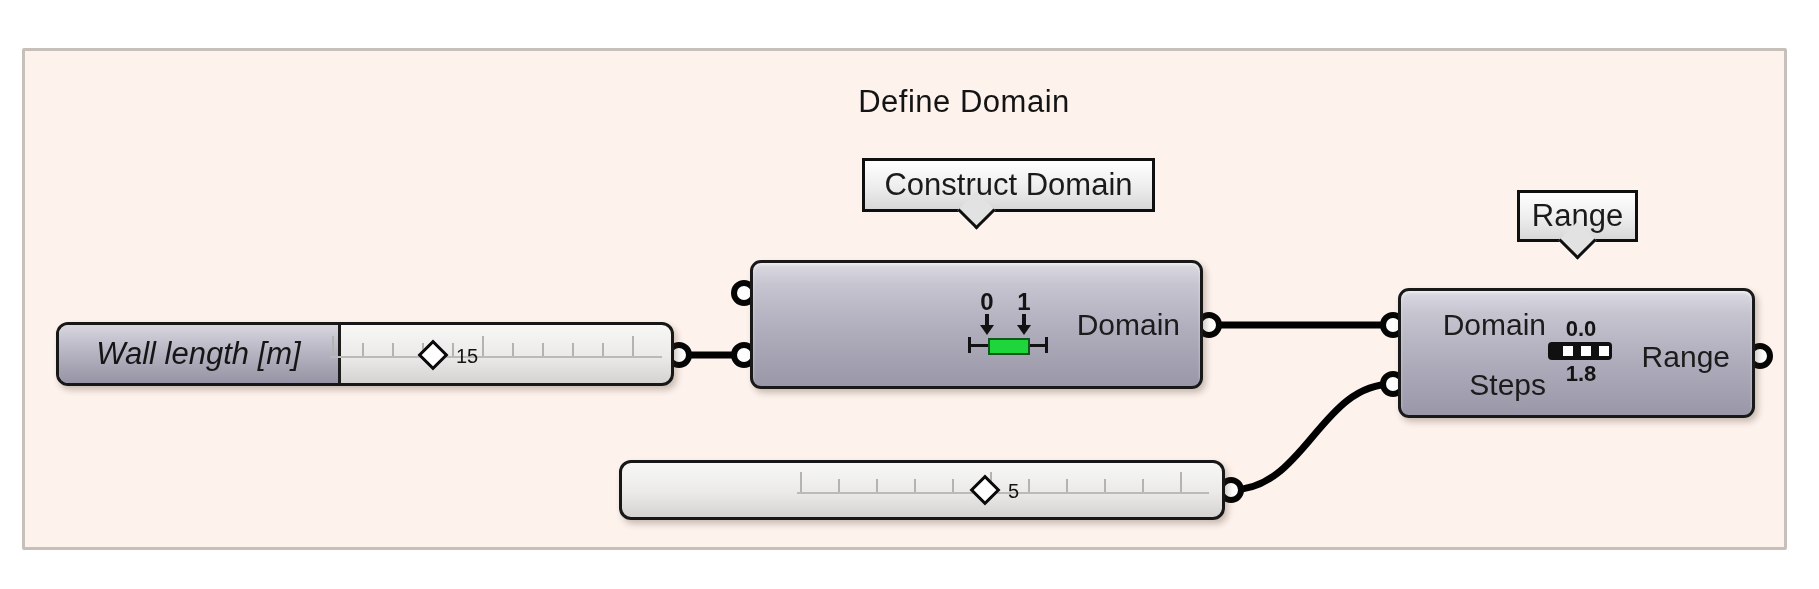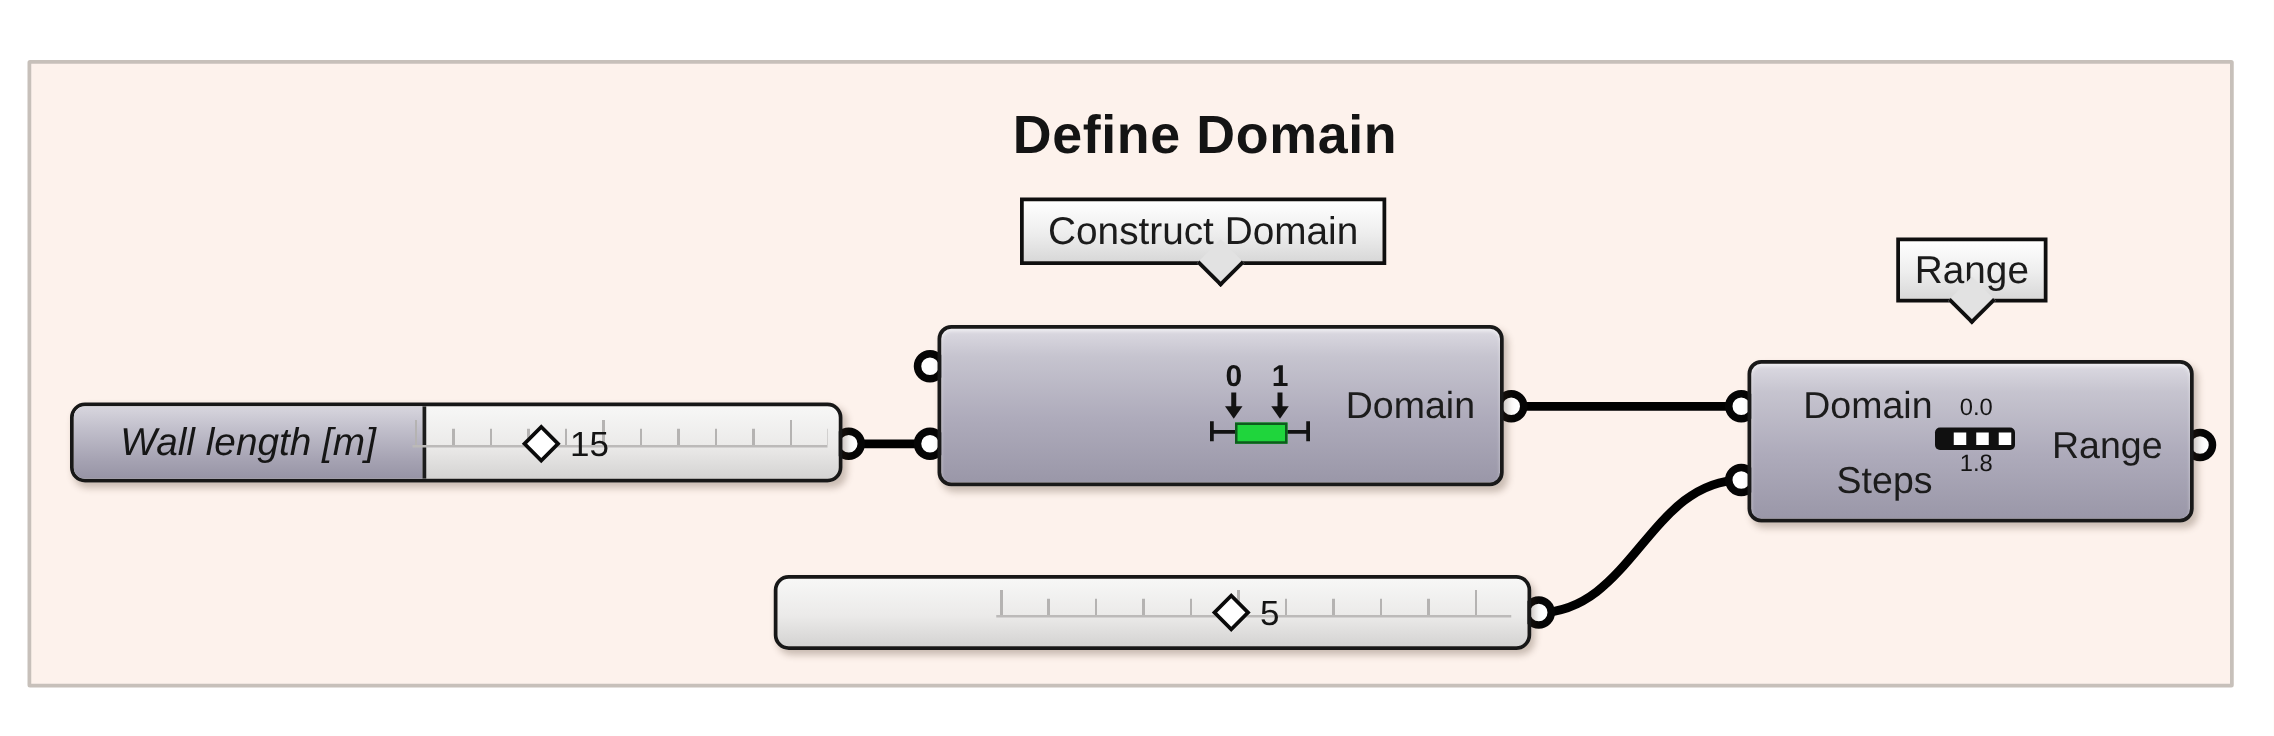--- a/index.html
+++ b/index.html
@@ -10,21 +10,21 @@
     color:#1a1a1a;
   }
   
   .group-panel{
     position:absolute;left:22px;top:48px;width:1765px;height:502px;
     background:#fdf2ec;border:3px solid #c7c0ba;border-radius:2px;
     box-sizing:border-box;
   }
   .page-title{
     position:absolute;left:664px;top:84px;width:600px;
-    text-align:center;font-size:43px;font-weight:bold;color:#141414;
+    text-align:center;font-size:31px;font-weight:normal;color:#141414;
     letter-spacing:0.5px;
   }
   
   svg.wires{position:absolute;left:0;top:0;width:1819px;height:589px;}
   svg.wires path{stroke:#000;stroke-width:7;fill:none;stroke-linecap:round;}
   
   .port{
     position:absolute;width:26px;height:26px;border-radius:50%;
     background:#fff;border:6px solid #050505;box-sizing:border-box;
   }
@@ -69,37 +69,37 @@
   .ticks-small{position:absolute;height:13px;
     background:repeating-linear-gradient(90deg,#b5b3b2 0 2px,transparent 2px 30px);}
   .ticks-tall{position:absolute;height:20px;
     background:repeating-linear-gradient(90deg,#b5b3b2 0 2px,transparent 2px 150px);}
   .slider.fine .ticks-small{background:repeating-linear-gradient(90deg,#b5b3b2 0 2px,transparent 2px 38px);}
   .slider.fine .ticks-tall{background:repeating-linear-gradient(90deg,#b5b3b2 0 2px,transparent 2px 190px);}
   .diamond{
     position:absolute;width:16px;height:16px;background:#fff;
     border:3px solid #0a0a0a;transform:rotate(45deg);
   }
-  .slider-value{position:absolute;font-size:28px;line-height:32px;color:#141414;}
+  .slider-value{position:absolute;font-size:20px;line-height:32px;color:#141414;}
   
   .cd-icon{position:absolute;left:210px;top:25px;width:92px;height:70px;}
   .cd-num{position:absolute;top:0;width:20px;text-align:center;
     font-size:24px;font-weight:bold;color:#141414;}
   .cd-stem{position:absolute;top:26px;width:4px;height:12px;background:#121212;}
   .cd-head{position:absolute;top:37px;width:0;height:0;
     border-left:7px solid transparent;border-right:7px solid transparent;
     border-top:10px solid #121212;}
   .cd-hline{position:absolute;left:5px;top:56px;width:80px;height:3px;background:#121212;}
   .cd-tick{position:absolute;top:49px;width:3px;height:16px;background:#121212;}
   .cd-green{position:absolute;left:25px;top:50px;width:42px;height:17px;
     background:#1fd53c;border:2px solid #0e5a1d;box-sizing:border-box;}
   
   .rg-icon{position:absolute;left:143px;top:25px;width:74px;height:66px;}
   .rg-num{position:absolute;left:0;width:74px;text-align:center;
-    font-size:19px;font-weight:normal;color:#141414;}
+    font-size:22px;font-weight:bold;color:#141414;}
   .rg-bar{position:absolute;left:4px;top:26px;width:64px;height:18px;
     background:#101010;border-radius:4px;}
   .rg-sq{position:absolute;top:4px;width:10px;height:10px;background:#fff;}
 </style>
 </head>
 <body>
 
 <div class="group-panel"></div>
 <div class="page-title">Define Domain</div>
 
@@ -161,21 +161,21 @@
     <div class="rg-num" style="top:0;">0.0</div>
     <div class="rg-bar">
       <div class="rg-sq" style="left:15px;"></div>
       <div class="rg-sq" style="left:33px;"></div>
       <div class="rg-sq" style="left:51px;"></div>
     </div>
     <div class="rg-num" style="top:45px;">1.8</div>
   </div>
 </div>
 
-<div class="tooltip" style="left:816px;top:158px;width:293px;height:54px;">
+<div class="tooltip" style="left:862px;top:158px;width:293px;height:54px;">
   <span>Construct Domain</span>
 </div>
 <div class="tooltip-tail" style="left:963px;top:197px;"></div>
 
 <div class="tooltip" style="left:1517px;top:190px;width:121px;height:52px;">
   <span>Range</span>
 </div>
 <div class="tooltip-tail" style="left:1564px;top:227px;"></div>
 
 </body></html>

